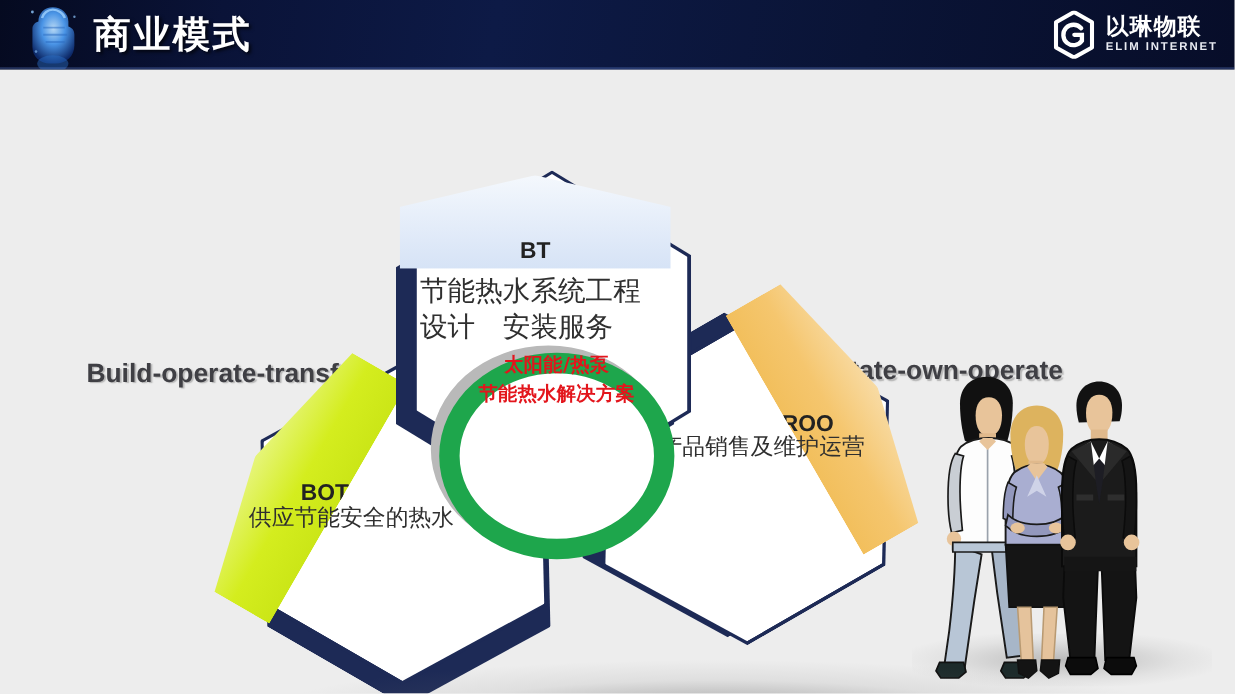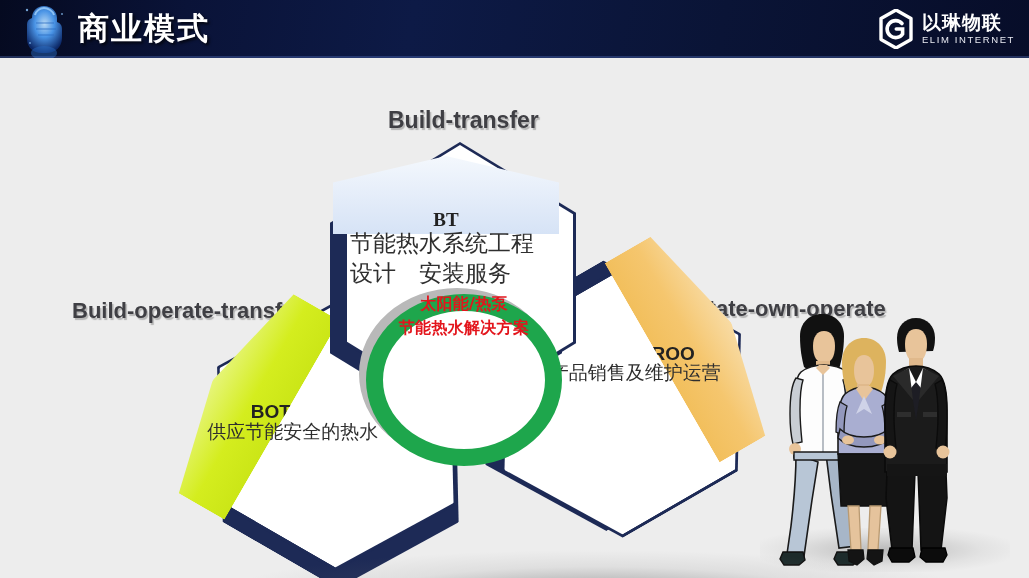--- a/index.html
+++ b/index.html
@@ -33,21 +33,21 @@
     text-shadow:2px 2px 3px rgba(0,0,0,.75);
     font-family:"DejaVu Sans","Liberation Sans",sans-serif;
   }
   .logo{
     position:absolute;right:14px;top:7px;height:44px;display:flex;align-items:center;gap:7px;
   }
   .logo-mark{width:38px;height:40px;}
   .logo-txt{display:flex;flex-direction:column;justify-content:center;line-height:1;}
   .logo-cn{font-size:19px;font-weight:bold;color:#fff;letter-spacing:1px;
            font-family:"DejaVu Sans","Liberation Sans",sans-serif;}
-  .logo-en{font-size:9.5px;color:#e8eaf2;letter-spacing:1.6px;margin-top:3px;}
+  .logo-en{font-size:9.5px;color:#e8eaf2;letter-spacing:1.6px;margin-top:3px;font-weight:bold;}
 
   
   .stage{position:absolute;left:0;top:58px;width:1029px;height:520px;}
 
   .bottom-vignette{
     position:absolute;left:0;bottom:-14px;width:100%;height:56px;
     background:radial-gradient(ellipse 48% 100% at 58% 100%,rgba(60,60,60,.42) 0%,rgba(120,120,120,.12) 45%,rgba(200,200,200,0) 75%);
     pointer-events:none;
   }
 
@@ -77,24 +77,24 @@
 
   
   #bt-group{left:330px;top:84px;width:248px;height:290px;}
   #bt-shadow-edge{
     position:absolute;left:0;top:10px;width:232px;height:272px;
     background:#1d2a56;
     clip-path:polygon(50% 0%,100% 26%,100% 74%,50% 100%,0% 74%,0% 26%);
   }
   #bt-hex{left:14px;top:0;width:232px;height:272px;}
   #bt-cap{
-    position:absolute;left:3px;top:14px;width:226px;height:78px;
+    position:absolute;left:3px;top:4px;width:226px;height:78px;
     clip-path:polygon(50% 0%,100% 34%,100% 100%,0% 100%,0% 34%);
     background:linear-gradient(180deg,#f4f8fd 0%,#dfe9f8 70%,#d6e3f6 100%);
-    display:flex;align-items:flex-end;justify-content:center;font-family:Liberation Serif, serif;
+    display:flex;align-items:flex-end;justify-content:center;
   }
   #bt-cap span{font-size:19px;font-weight:bold;color:#222;padding-bottom:3px;}
   #bt-text{
     position:absolute;left:20px;top:86px;width:192px;
     font-size:23px;color:#2f2f2f;line-height:1.32;
     font-family:"DejaVu Serif","Liberation Serif",serif;
     text-align:left;
   }
 
   
@@ -210,21 +210,20 @@
       </span>
       <span class="logo-txt">
         <span class="logo-cn">以琳物联</span>
         <span class="logo-en">ELIM INTERNET</span>
       </span>
     </div>
   </div>
 
   <div class="stage">
 
-    <div class="caption" id="cap-bt">Build-transfer</div>
     <div class="caption" id="cap-bot">Build-operate-transfer</div>
     <div class="caption" id="cap-roo">Rehabilitate-own-operate</div>
 
     <div class="hex-group" id="bot-group">
       <div id="bot-shadow-edge"></div>
       <div class="hex hex-border" id="bot-hex">
         <div class="hex-inner"></div>
       </div>
       <div id="bot-cap">
         <span>BOT</span>

